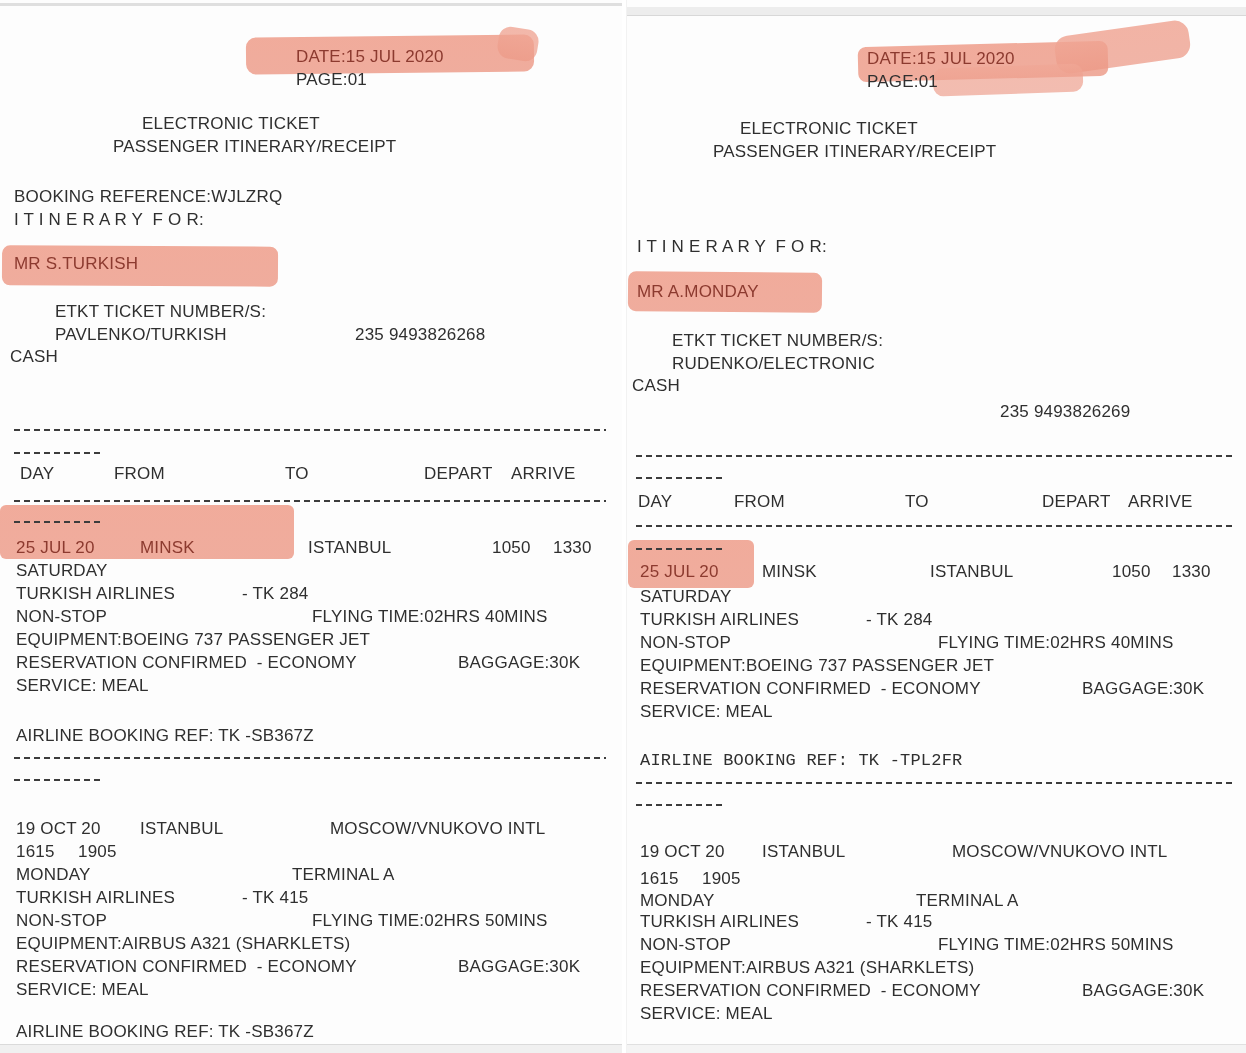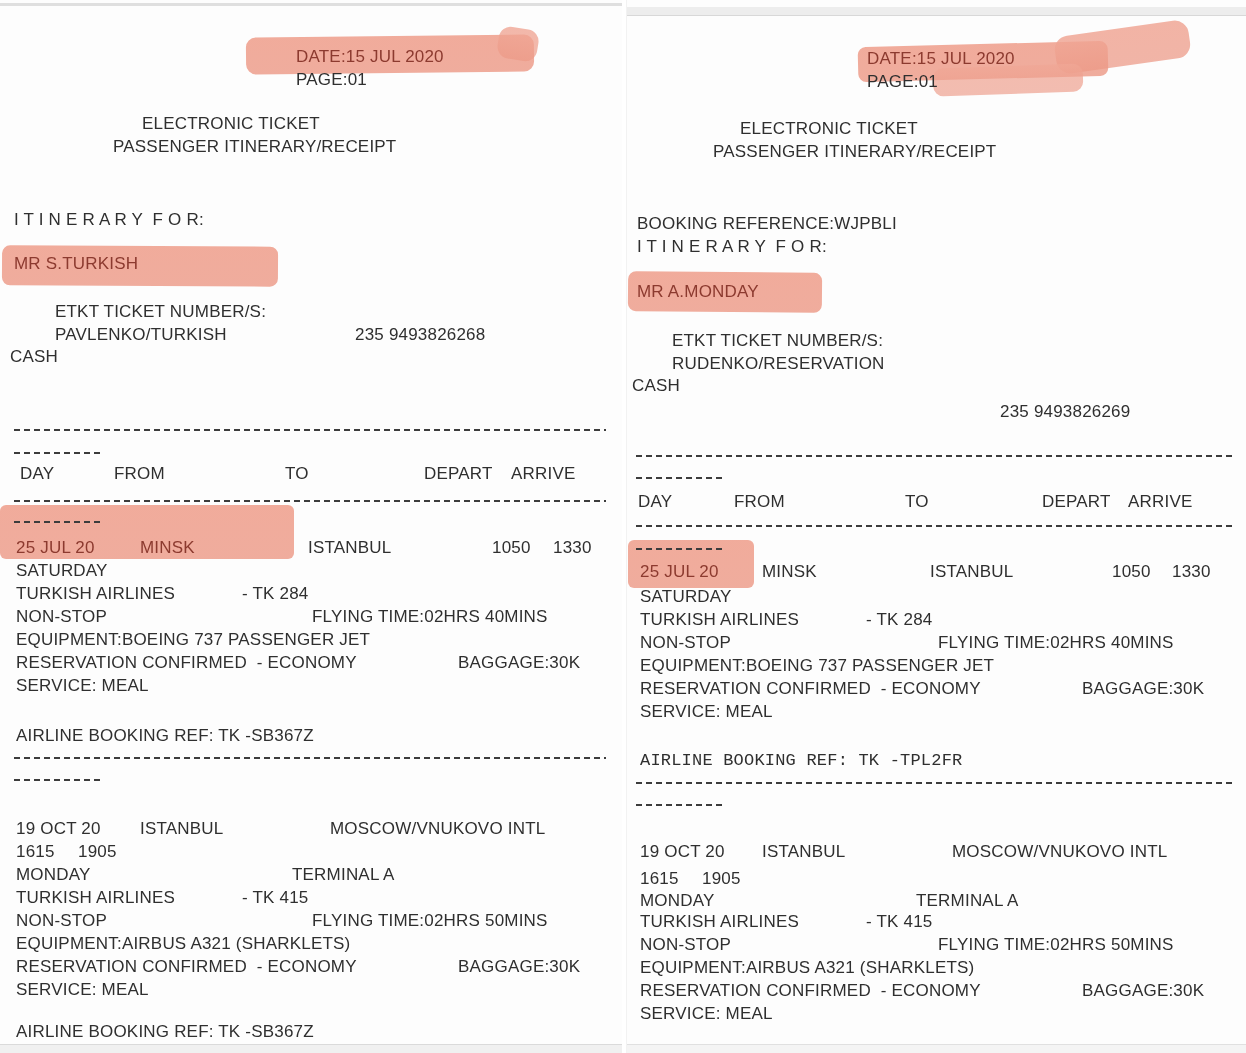--- a/index.html
+++ b/index.html
@@ -42,20 +42,21 @@
   <div class="edge-bar" id="panel-divider"></div>
 <div class="panel" style="left: 0px; width: 1246px;">
       <div class="hl-mark" style="left: 246px; top: 36px; width: 288px; height: 37px; border-radius: 10px; transform: rotate(-0.6deg);"></div>
       <div class="hl-mark" style="left: 498px; top: 28px; width: 40px; height: 32px; border-radius: 12px; transform: rotate(9deg); opacity: 0.85;"></div>
       <div class="hl-mark" style="left: 2px; top: 246px; width: 276px; height: 40px; border-radius: 8px; transform: rotate(0.3deg);"></div>
       <div class="hl-mark" style="left: 0px; top: 505px; width: 294px; height: 54px; border-radius: 6px; transform: rotate(0deg);"></div>
       <span class="seg hlt" style="left: 296px; top: 46px;">DATE:15 JUL 2020</span>
       <span class="seg" style="left: 296px; top: 69px;">PAGE:01</span>
       <span class="seg" style="left: 142px; top: 113px;">ELECTRONIC TICKET</span>
       <span class="seg" style="left: 113px; top: 136px;">PASSENGER ITINERARY/RECEIPT</span>
+      <span class="seg" style="left: 14px; top: 186px;">BOOKING REFERENCE:WJLZRQ</span>
       <span class="seg" style="left: 14px; top: 209px;">I T I N E R A R Y  F O R:</span>
       <span class="seg hlt" style="left: 14px; top: 253px;">MR S.TURKISH</span>
       <span class="seg" style="left: 55px; top: 301px;">ETKT TICKET NUMBER/S:</span>
       <span class="seg" style="left: 55px; top: 324px;">PAVLENKO/TURKISH</span>
       <span class="seg" style="left: 355px; top: 324px;">235 9493826268</span>
       <span class="seg" style="left: 10px; top: 346px;">CASH</span>
       <div class="dash" style="left: 14px; top: 429px; width: 592px;"></div>
       <div class="dash" style="left: 14px; top: 452px; width: 88px;"></div>
       <span class="seg" style="left: 20px; top: 463px;">DAY</span>
       <span class="seg" style="left: 114px; top: 463px;">FROM</span>
@@ -101,25 +102,24 @@
     <div class="panel" style="left: 0px; width: 1246px;">
       <div class="hl-mark" style="left: 858px; top: 44px; width: 250px; height: 35px; border-radius: 8px; transform: rotate(-1.5deg);"></div>
       <div class="hl-mark" style="left: 1055px; top: 28px; width: 135px; height: 38px; border-radius: 14px; transform: rotate(-8deg); opacity: 0.9;"></div>
       <div class="hl-mark" style="left: 933px; top: 66px; width: 150px; height: 28px; border-radius: 10px; transform: rotate(-2deg); opacity: 0.8;"></div>
       <div class="hl-mark" style="left: 628px; top: 272px; width: 194px; height: 40px; border-radius: 8px; transform: rotate(0.5deg);"></div>
       <div class="hl-mark" style="left: 628px; top: 540px; width: 126px; height: 48px; border-radius: 6px; transform: rotate(0deg);"></div>
       <span class="seg hlt" style="left: 867px; top: 48px;">DATE:15 JUL 2020</span>
       <span class="seg" style="left: 867px; top: 71px;">PAGE:01</span>
       <span class="seg" style="left: 740px; top: 118px;">ELECTRONIC TICKET</span>
       <span class="seg" style="left: 713px; top: 141px;">PASSENGER ITINERARY/RECEIPT</span>
-      <span class="seg" style="left: 637px; top: 213px;">BOOKING REFERENCE:WJPBLI</span>
       <span class="seg" style="left: 637px; top: 236px;">I T I N E R A R Y  F O R:</span>
       <span class="seg hlt" style="left: 637px; top: 281px;">MR A.MONDAY</span>
       <span class="seg" style="left: 672px; top: 330px;">ETKT TICKET NUMBER/S:</span>
-      <span class="seg" style="left: 672px; top: 353px;">RUDENKO/RESERVATION</span>
+      <span class="seg" style="left: 672px; top: 353px;">RUDENKO/ELECTRONIC</span>
       <span class="seg" style="left: 1000px; top: 353px; margin-top: 48px;">235 9493826269</span>
       <span class="seg" style="left: 632px; top: 375px;">CASH</span>
       <div class="dash" style="left: 636px; top: 455px; width: 596px;"></div>
       <div class="dash" style="left: 636px; top: 477px; width: 90px;"></div>
       <span class="seg" style="left: 638px; top: 491px;">DAY</span>
       <span class="seg" style="left: 734px; top: 491px;">FROM</span>
       <span class="seg" style="left: 905px; top: 491px;">TO</span>
       <span class="seg" style="left: 1042px; top: 491px;">DEPART</span>
       <span class="seg" style="left: 1128px; top: 491px;">ARRIVE</span>
       <div class="dash" style="left: 636px; top: 525px; width: 596px;"></div>

